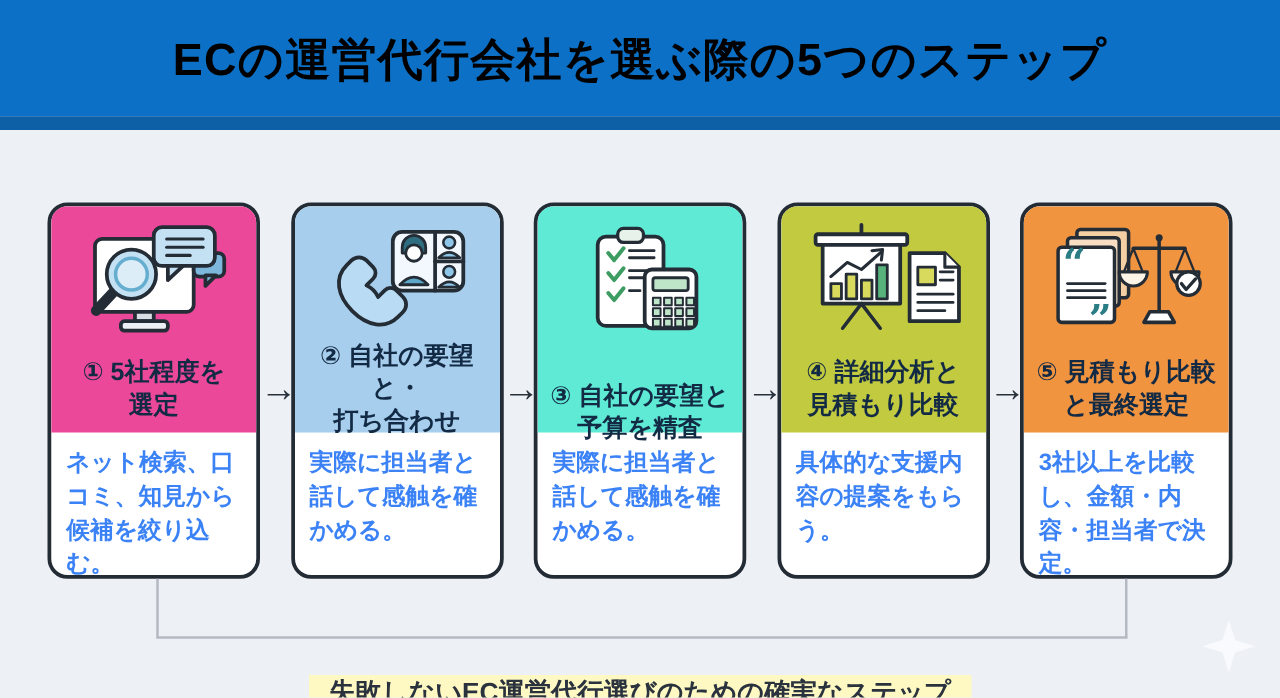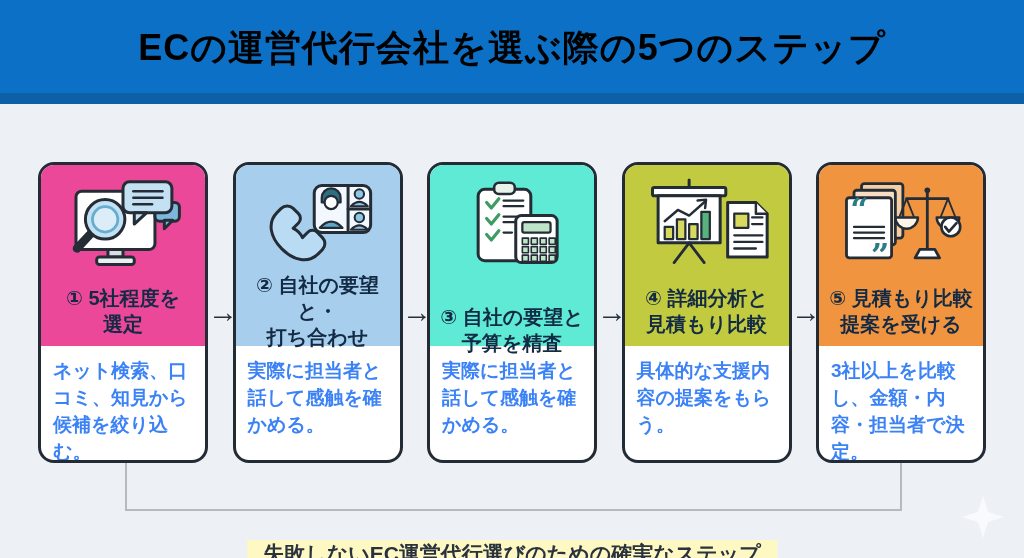--- a/index.html
+++ b/index.html
@@ -205,21 +205,21 @@
           <path d="M62 42 a12 12 0 0 0 24 0 z" fill="#fdf4e8" stroke-width="2.6"></path>
           <path d="M118 22 L110 42 M118 22 L126 42" stroke-width="2"></path>
           <path d="M106 42 a12 12 0 0 0 24 0 z" fill="#fdf4e8" stroke-width="2.6"></path>
           <path d="M88 76 h16 l5 9 h-26 z" fill="#ffffff"></path>
           <circle cx="121" cy="52" r="10" fill="#ffffff" stroke-width="2.8"></circle>
           <path d="M115 52 l4 5 8 -9" fill="none" stroke-width="2.8"></path>
         </g>
       </svg>
       <div class="card-title">
         <div><span>⑤</span> <span>見積もり比較</span></div>
-        <div>提案を受ける</div>
+        <div>と最終選定</div>
       </div>
     </div>
     <div class="card-desc">3社以上を比較し、金額・内容・担当者で決定。</div>
   </div>
 
   <div class="step-arrow a1">→</div>
   <div class="step-arrow a2">→</div>
   <div class="step-arrow a3">→</div>
   <div class="step-arrow a4">→</div>
 </div>

